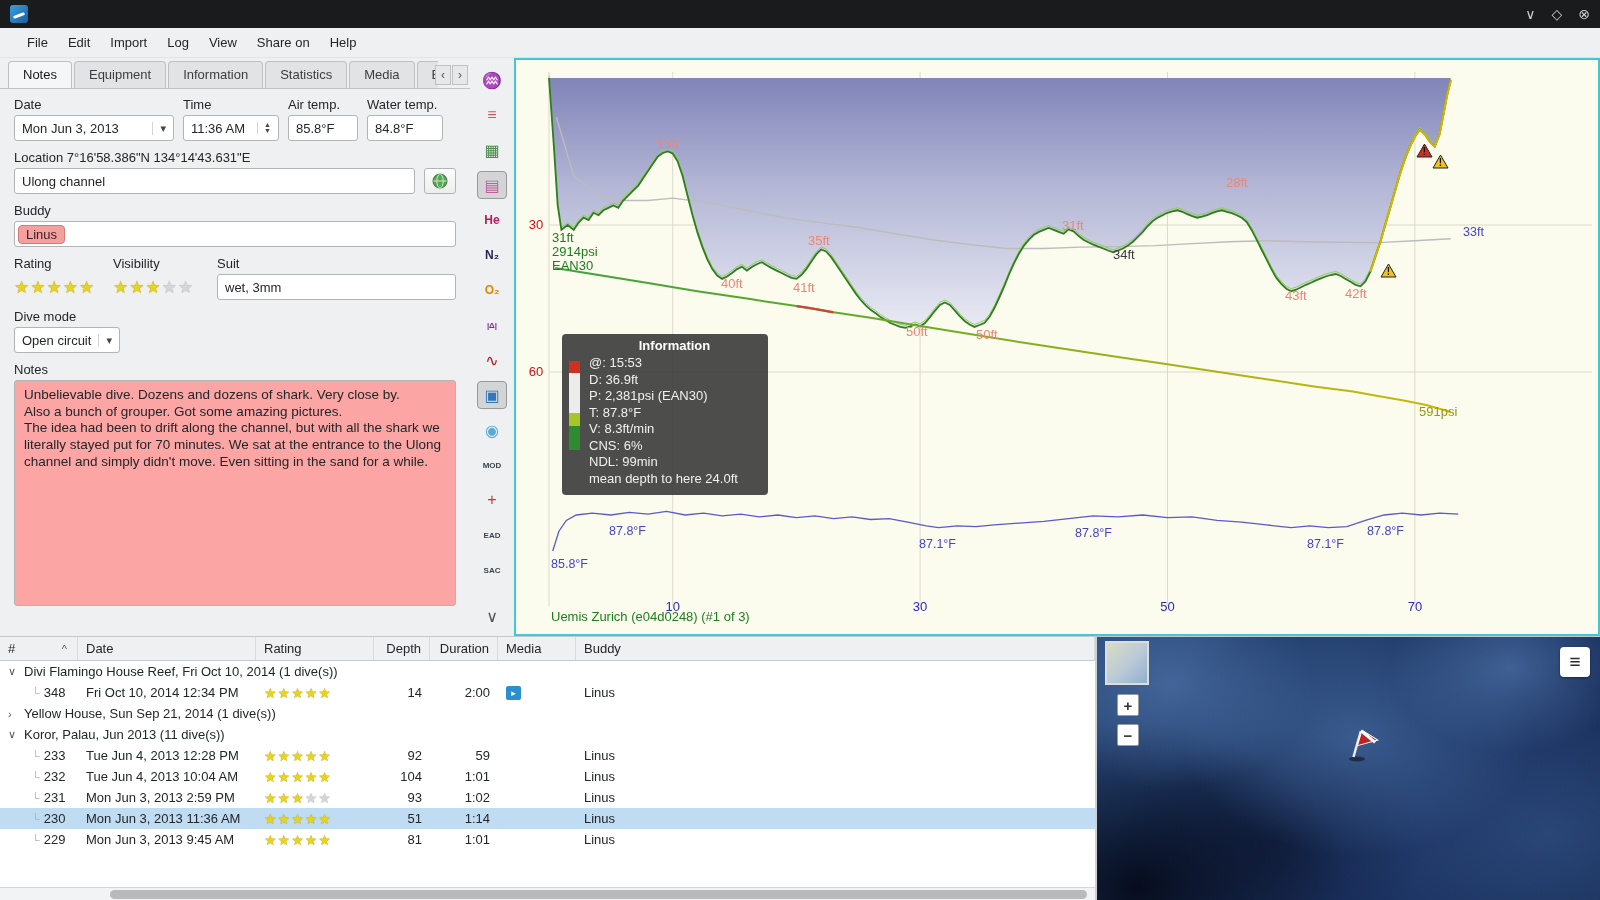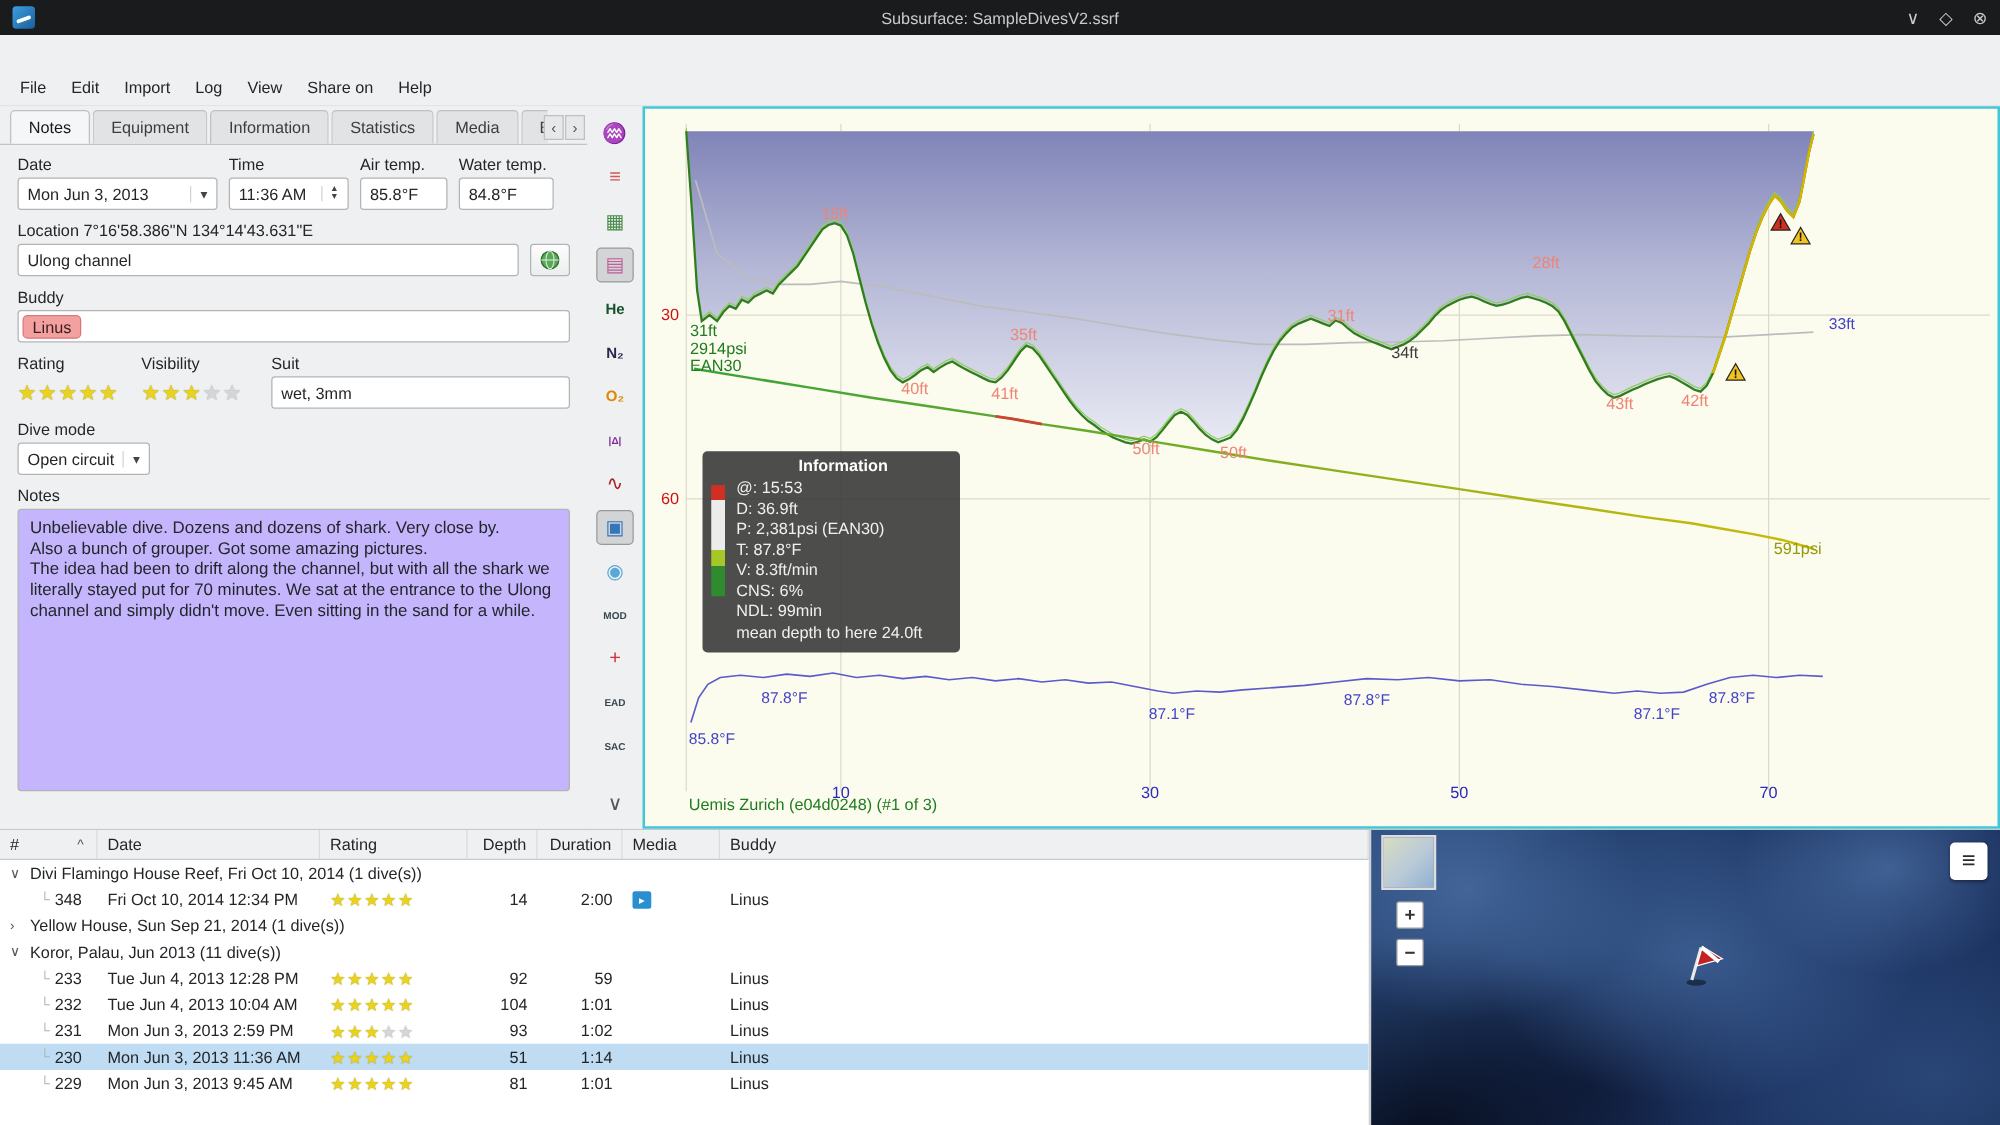--- a/index.html
+++ b/index.html
@@ -7,21 +7,21 @@
 
   
   .titlebar { height:28px; background:#191b1d; color:#c9cbcd; display:flex; align-items:center; padding:0 10px; position:relative; }
   .app-logo { width:18px; height:18px; border-radius:3px; background:linear-gradient(135deg,#3aa0e0,#1c5d9c); position:relative; flex:0 0 auto; }
   .app-logo::after { content:""; position:absolute; left:3px; top:9px; width:12px; height:3px; background:#fff; border-radius:2px; transform:rotate(-20deg); }
   .tb-title { position:absolute; left:0; right:0; text-align:center; font-size:13px; pointer-events:none; }
   .tb-controls { margin-left:auto; display:flex; gap:16px; font-size:14px; align-items:center; }
   .tb-btn { cursor:default; }
 
   
-  .menubar { height:30px; display:flex; align-items:center; padding-left:6px; background:#eff0f1; border-bottom:1px solid #e2e3e5;margin-top:27px;}
+  .menubar { height:30px; display:flex; align-items:center; padding-left:17px; background:#eff0f1; border-bottom:1px solid #e2e3e5;}
   .menu-item { padding:4px 10px; border-radius:3px; }
 
   
   .top { display:flex; height:578px; }
   .bottom { display:flex; height:264px; border-top:1px solid #c6c7c9; }
 
   
   .left-panel { width:470px; display:flex; flex-direction:column; background:#eff0f1; }
   .tabbar { height:30px; display:flex; align-items:flex-end; padding-left:8px; position:relative; overflow:hidden; }
   .tabs-wrap { display:flex; max-width:430px; overflow:hidden; }
@@ -35,21 +35,21 @@
   .fgroup { display:flex; flex-direction:column; }
   .field { background:#fff; border:1px solid #b2b4b6; border-radius:3px; height:26px; display:flex; align-items:center; padding:0 7px; }
   .combo .arrow { margin-left:auto; padding-left:7px; border-left:1px solid #d2d3d4; font-size:11px; color:#444; }
   .spin { margin-left:auto; display:flex; flex-direction:column; line-height:6px; font-size:7px; color:#444; padding-left:6px; border-left:1px solid #d2d3d4; }
   .chip { background:#f2a0a0; border:1px solid #d97878; border-radius:4px; padding:1px 7px; color:#3c1d1d; }
   .field.chips { padding:0 3px; }
   .globe-btn { width:32px; height:26px; background:linear-gradient(#fdfdfd,#eceded); border:1px solid #b2b4b6; border-radius:3px; display:flex; align-items:center; justify-content:center; }
   .stars span { font-size:17px; letter-spacing:1px; }
   .s-on { color:#e9d31b; text-shadow:0 0 1px #93820a; }
   .s-off { color:#d5d6d7; text-shadow:0 0 1px #9a9b9c; }
-  .notesbox { background:#c4b5fd; border:1px solid #b2b4b6; border-radius:3px; height:226px; padding:6px 9px; line-height:1.24; white-space:pre-wrap; font-size:13.5px; overflow:hidden; }
+  .notesbox { background:#fca5a5; border:1px solid #b2b4b6; border-radius:3px; height:226px; padding:6px 9px; line-height:1.24; white-space:pre-wrap; font-size:13.5px; overflow:hidden; }
 
   
   .vtoolbar { width:44px; background:#eff0f1; display:flex; flex-direction:column; align-items:center; padding:8px 0 6px; gap:7px; }
   .vt-icon { width:30px; height:28px; display:flex; align-items:center; justify-content:center; border-radius:4px; font-size:16px; }
   .vt-icon.md { font-size:12px; font-weight:bold; }
   .vt-icon.sm { font-size:8px; font-weight:bold; }
   .vt-icon.selected { background:#d2d4d5; border:1px solid #97999b; }
   .vt-icon.push { margin-top:auto; color:#555; }
 
   
@@ -110,21 +110,20 @@
   .zoom-btn { position:absolute; left:20px; width:22px; height:22px; background:#fff; border:1px solid #9a9b9c; border-radius:2px; display:flex; align-items:center; justify-content:center; font-size:15px; font-weight:bold; color:#333; }
   .zoom-in { top:57px; } .zoom-out { top:87px; }
   .map-menu { position:absolute; right:10px; top:10px; width:30px; height:30px; background:#fff; border-radius:4px; display:flex; align-items:center; justify-content:center; font-size:19px; color:#2b2b2b; box-shadow:0 1px 3px rgba(0,0,0,0.4); }
   .flag-marker { position:absolute; left:240px; top:85px; width:44px; height:44px; }
 </style>
 </head>
 <body>
 
 <div class="titlebar">
   <div class="app-logo"></div>
-  <div class="tb-title">Subsurface: SampleDivesV2.ssrf</div>
   <div class="tb-controls">
     <span class="tb-btn">∨</span>
     <span class="tb-btn">◇</span>
     <span class="tb-btn">⊗</span>
   </div>
 </div>
 
 <div class="menubar" id="menubar">
     <div class="menu-item">File</div>
     <div class="menu-item">Edit</div>
@@ -243,21 +242,21 @@
 Also a bunch of grouper. Got some amazing pictures.
 The idea had been to drift along the channel, but with all the shark we literally stayed put for 70 minutes. We sat at the entrance to the Ulong channel and simply didn't move. Even sitting in the sand for a while.</div>
     </div>
   </div>
 
   <div class="vtoolbar" id="vtoolbar-icons">
       <div class="vt-icon" style="color: rgb(46, 139, 139);">♒</div>
       <div class="vt-icon" style="color: rgb(208, 88, 88);">≡</div>
       <div class="vt-icon" style="color: rgb(74, 138, 74);">▦</div>
       <div class="vt-icon selected" style="color: rgb(192, 96, 154);">▤</div>
-      <div class="vt-icon md" style="color: #14532d;">He</div>
+      <div class="vt-icon md" style="color: #be185d;">He</div>
       <div class="vt-icon md" style="color: rgb(38, 38, 79);">N₂</div>
       <div class="vt-icon md" style="color: rgb(221, 136, 0);">O₂</div>
       <div class="vt-icon sm" style="color: rgb(122, 42, 150);">|Δ|</div>
       <div class="vt-icon" style="color: rgb(170, 34, 34);">∿</div>
       <div class="vt-icon selected" style="color: rgb(51, 119, 187);">▣</div>
       <div class="vt-icon" style="color: rgb(89, 168, 216);">◉</div>
       <div class="vt-icon sm" style="color: rgb(55, 71, 79);">MOD</div>
       <div class="vt-icon" style="color: rgb(204, 51, 51);">+</div>
       <div class="vt-icon sm" style="color: rgb(55, 71, 79);">EAD</div>
       <div class="vt-icon sm" style="color: rgb(55, 71, 79);">SAC</div>

